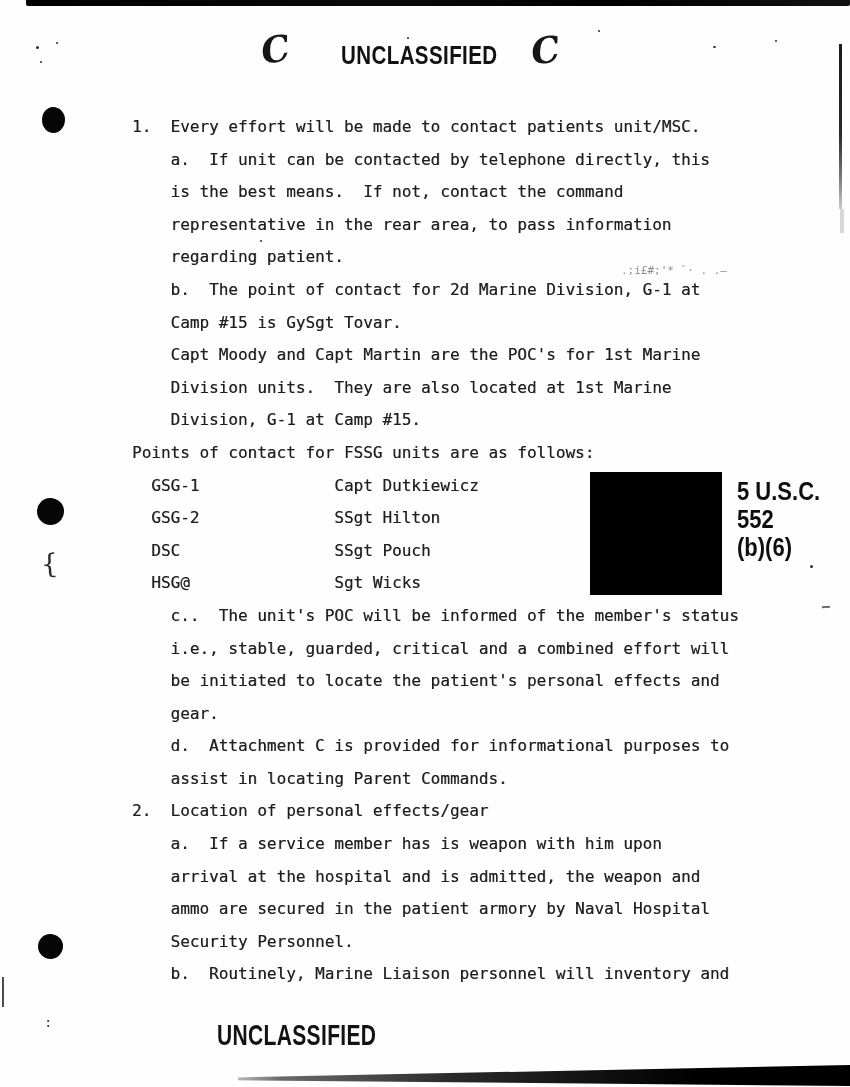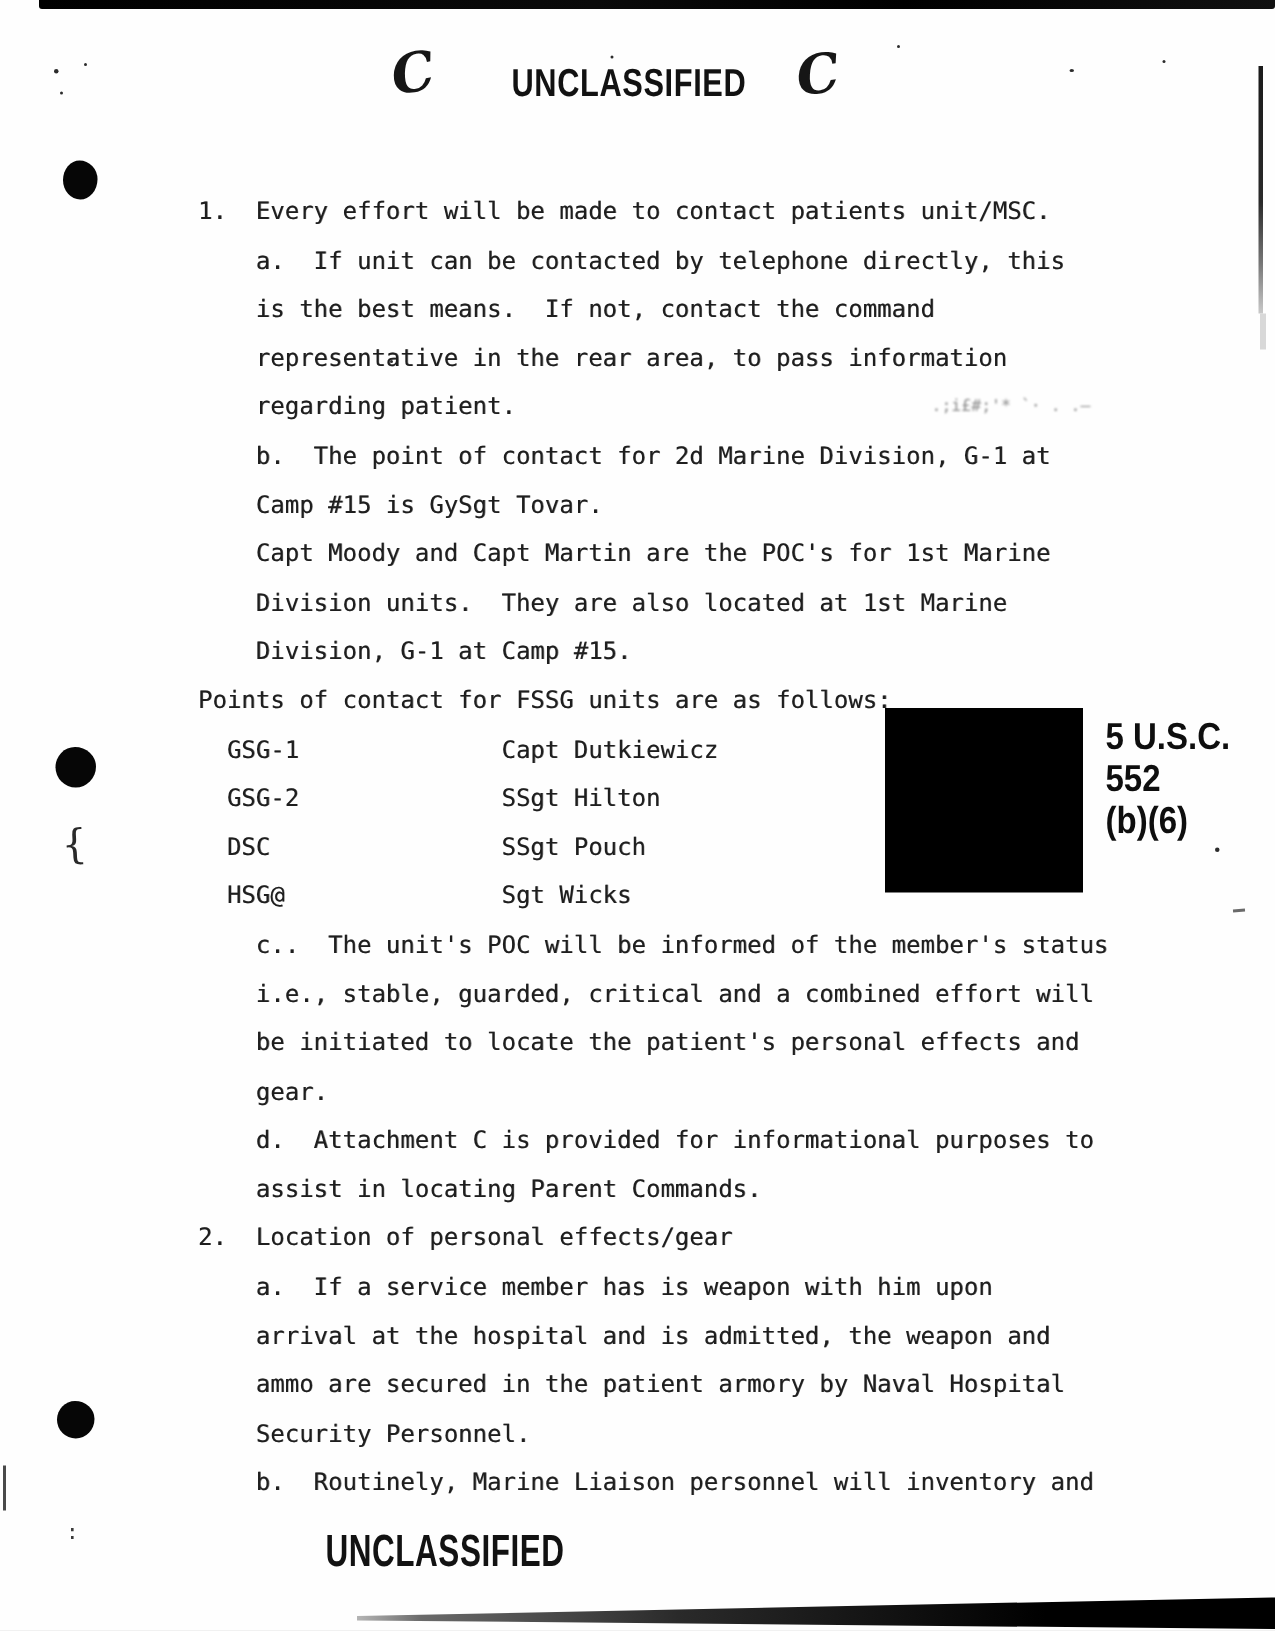--- a/index.html
+++ b/index.html
@@ -56,21 +56,20 @@
   .hand-c-left  { left: 261px; top: 31px; transform: rotate(-10deg); }
   .hand-c-right { left: 531px; top: 32px; transform: rotate(-8deg); }
 
   
   .typed {
     position: absolute; left: 132px; top: 111px;
     font-family: "DejaVu Sans Mono", monospace;
     font-size: 16px; line-height: 32.6px;
     white-space: pre; color: #1e1e1e;
     text-shadow: 0.4px 0.2px 0 rgba(20,20,20,0.55);
-    margin-top: 14px;
   }
 
   
   .redaction-box {
     position: absolute; left: 590px; top: 472px; width: 132px; height: 123px;
     background: #000;
   }
   .citation {
     position: absolute; left: 737px; top: 477px;
     font-weight: bold; font-size: 25px; line-height: 28px;

